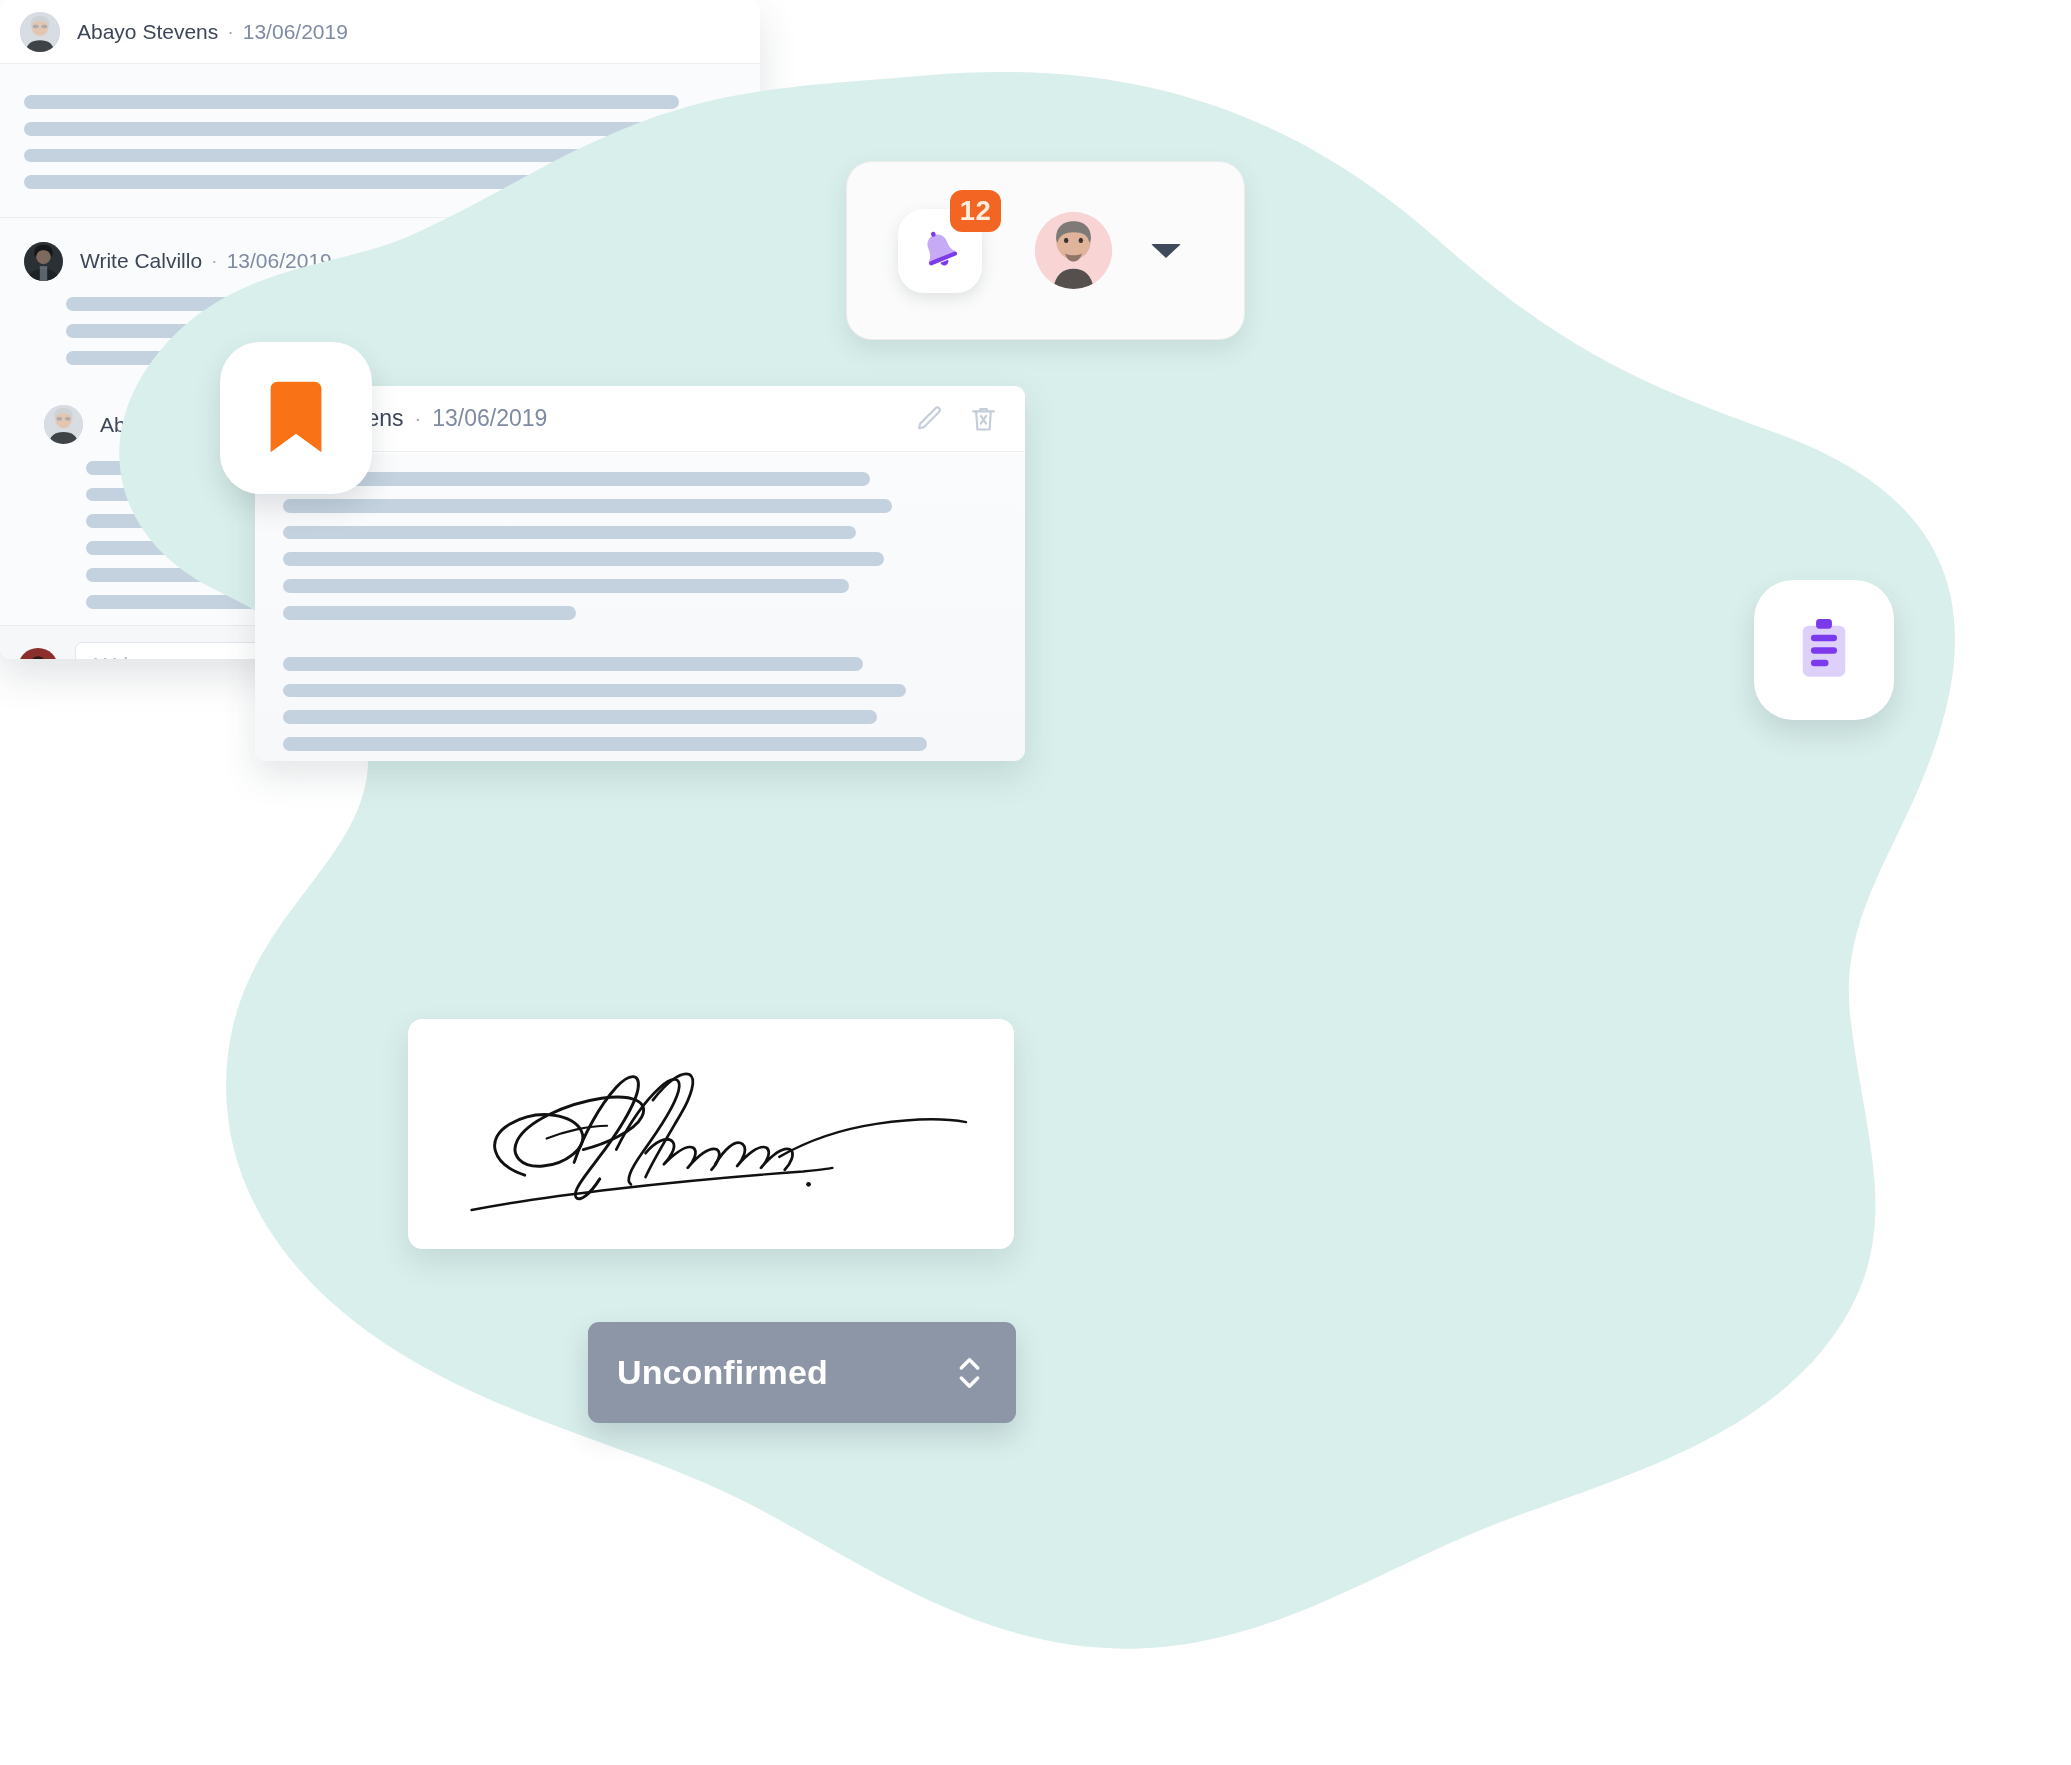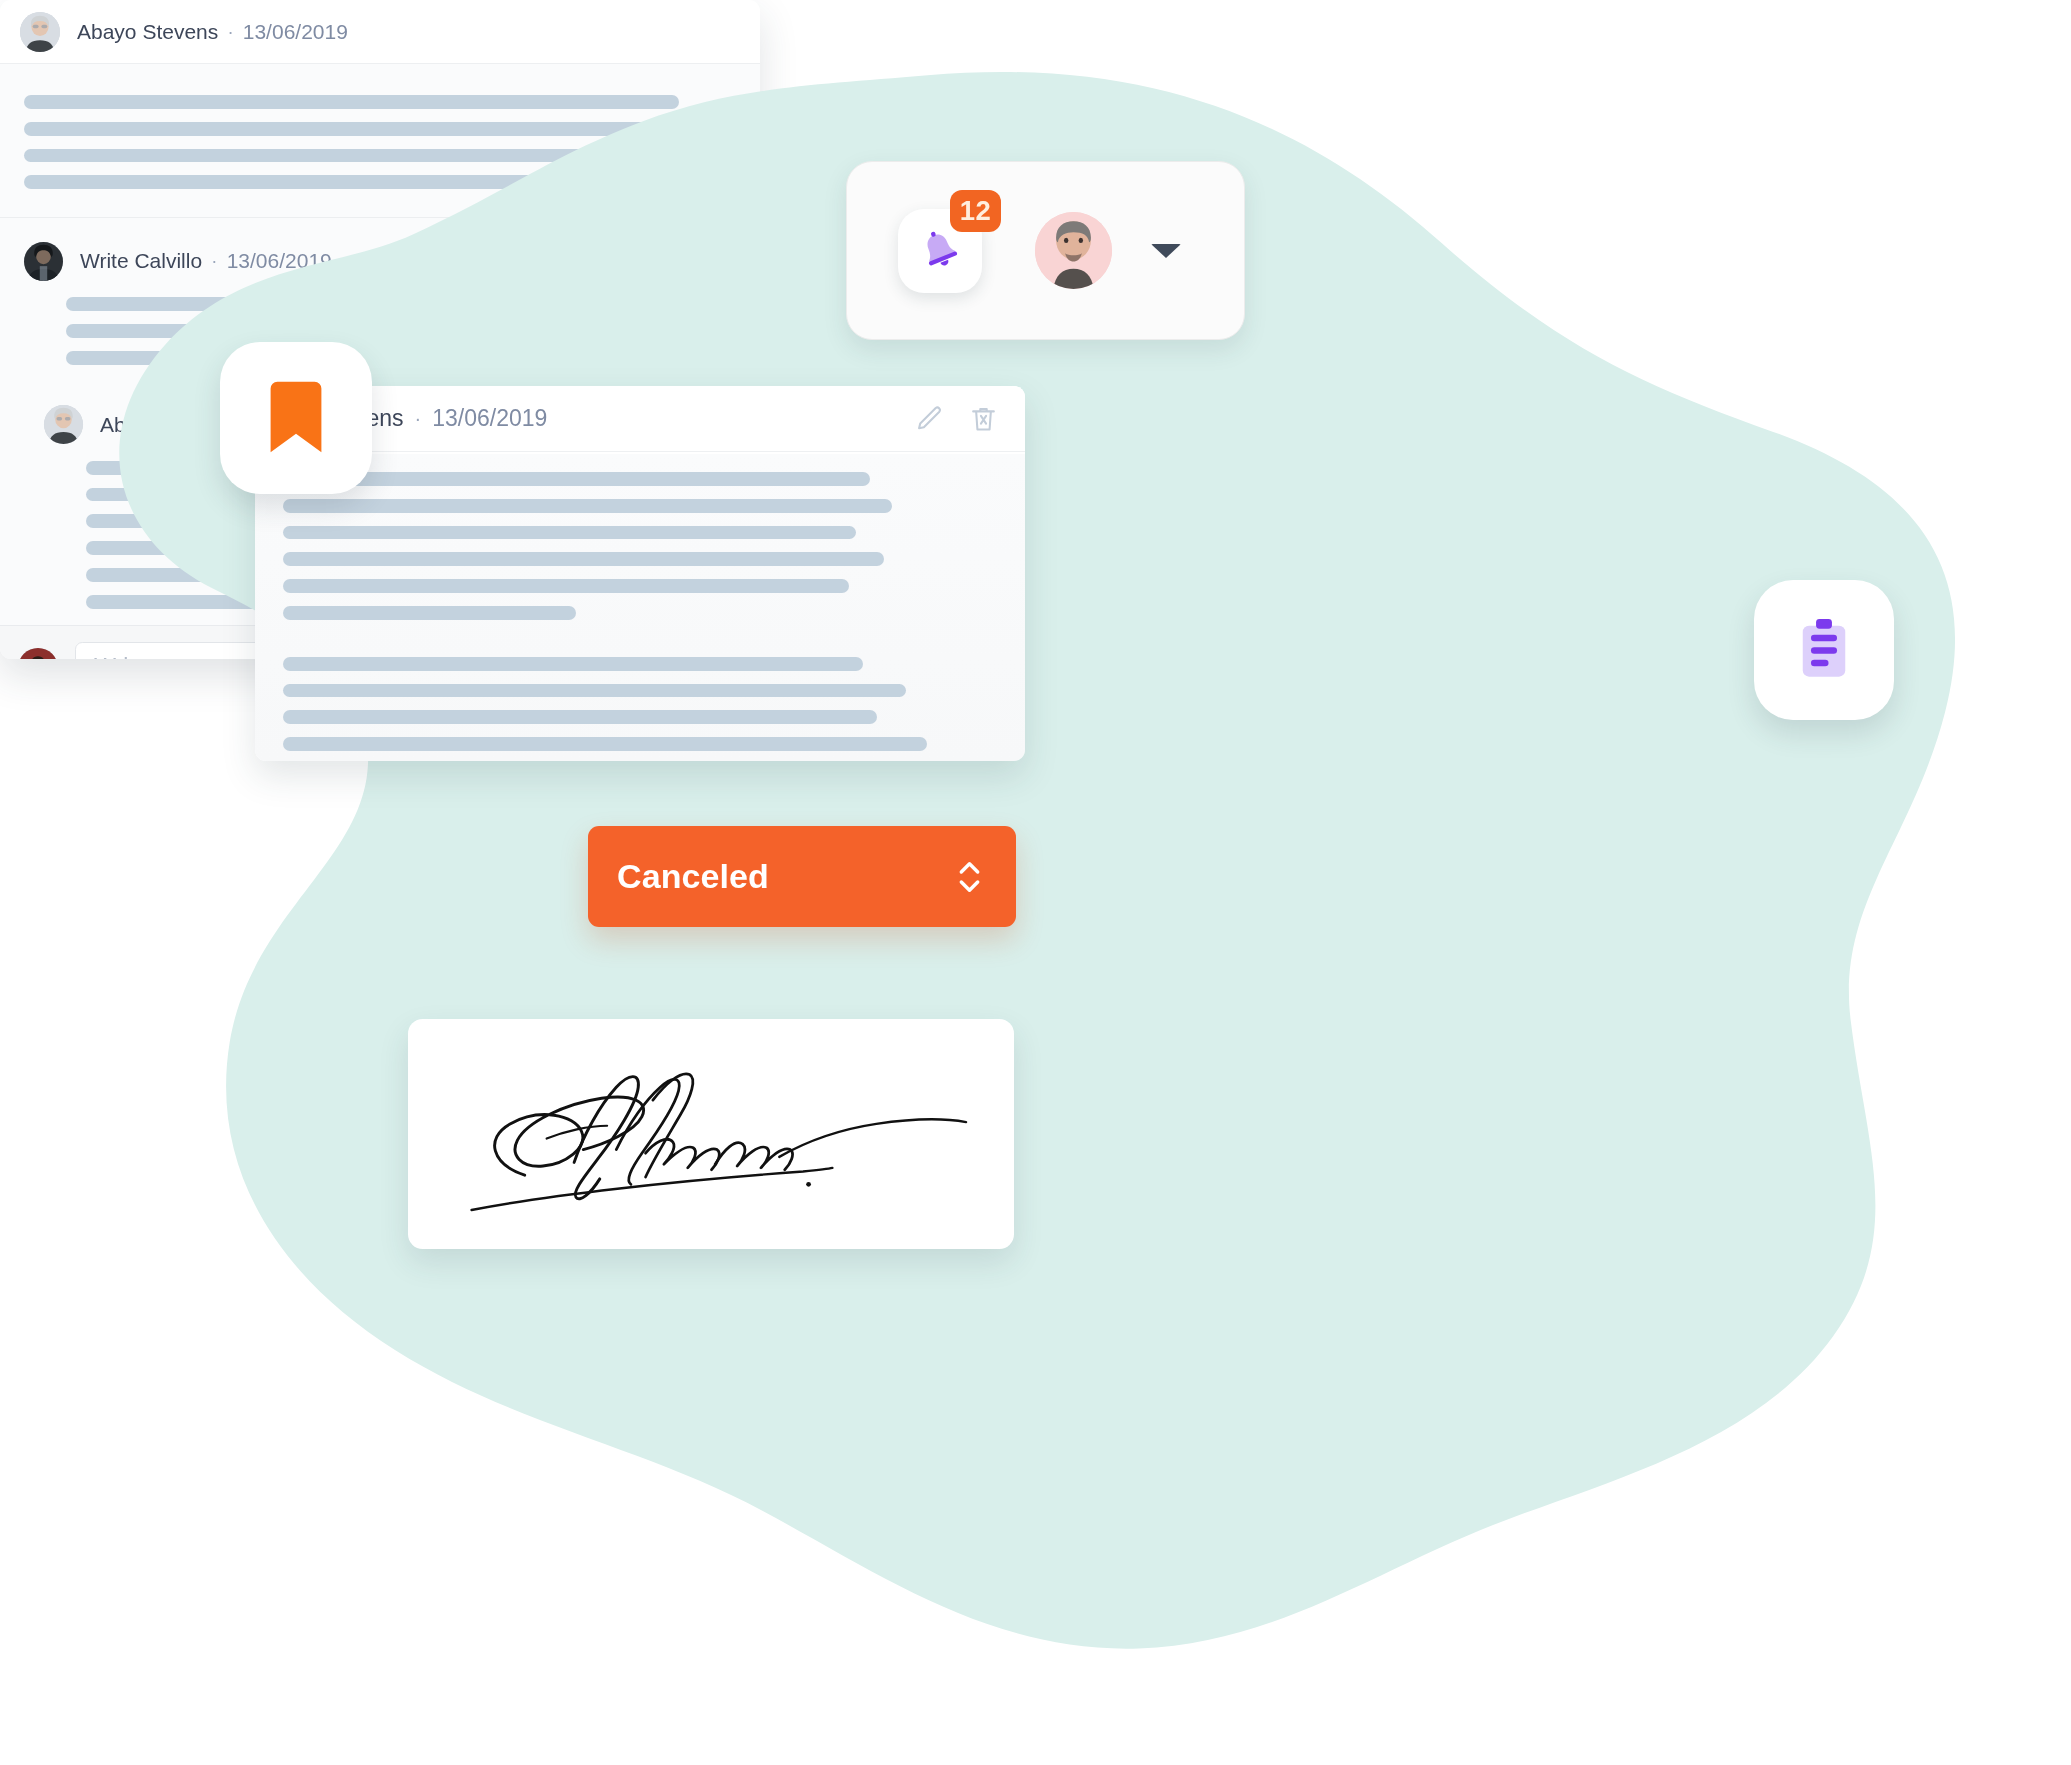--- a/index.html
+++ b/index.html
@@ -419,28 +419,28 @@
     <svg width="68" height="68" viewBox="0 0 24 24">
       <rect x="4.5" y="3.4" width="15" height="18" rx="2.2" fill="#ddd0fb"></rect>
       <rect x="9.2" y="1.1" width="5.6" height="3.4" rx="1.2" fill="#7c3aed"></rect>
       <rect x="7.4" y="6.6" width="9.2" height="2.3" rx="1.15" fill="#7c3aed"></rect>
       <rect x="7.4" y="11.0" width="9.2" height="2.3" rx="1.15" fill="#7c3aed"></rect>
       <rect x="7.4" y="15.4" width="6.2" height="2.3" rx="1.15" fill="#7c3aed"></rect>
     </svg>
   </div>
 
 
-  <div class="pill pill-canceled">
-    <span class="pill-label">Canceled</span>
+
+  <div class="pill pill-unconfirmed">
+    <span class="pill-label">Unconfirmed</span>
     <svg class="selector" width="31" height="40" viewBox="0 0 16 22" fill="none" stroke="#ffffff" stroke-width="1.9" stroke-linecap="round" stroke-linejoin="round">
       <path d="M3.5 8.2 8 3.7l4.5 4.5"></path>
         <path d="M3.5 13.8 8 18.3l4.5-4.5"></path>
     </svg>
   </div>
-
 
 
   <div class="card signature-card">
     <svg width="551" height="174" viewBox="0 0 600 190">
       <g fill="none" stroke="#111111" stroke-linecap="round" stroke-linejoin="round">
         <path d="M96 140 C60 128 52 100 80 84 C112 66 150 74 158 92 C166 110 140 128 116 130 C92 132 80 118 88 102 C98 82 140 62 180 56 C214 51 232 60 224 76 C216 92 184 106 160 112" stroke-width="3.2"></path>
         <path d="M150 126 C160 96 178 64 196 44 C210 29 222 28 220 44 C218 62 196 96 176 122 C160 143 148 158 152 164 C156 170 168 160 178 144" stroke-width="3.2"></path>
         <path d="M196 112 C206 92 224 62 244 44 C258 31 268 33 264 48 C260 64 240 94 224 116 C212 133 206 146 212 150" stroke-width="3.0"></path>
         <path d="M228 116 C238 104 252 96 258 104 C262 110 254 122 248 128 C258 118 272 106 280 110 C286 114 280 126 274 132 C284 120 298 108 306 112 C312 116 306 128 300 134" stroke-width="3.0"></path>
         <path d="M304 128 C314 112 326 100 334 106 C340 111 334 124 328 130 C338 118 352 106 360 110 C366 114 360 126 354 132 C364 120 378 108 386 112 C392 116 386 128 380 134" stroke-width="3.0"></path>

